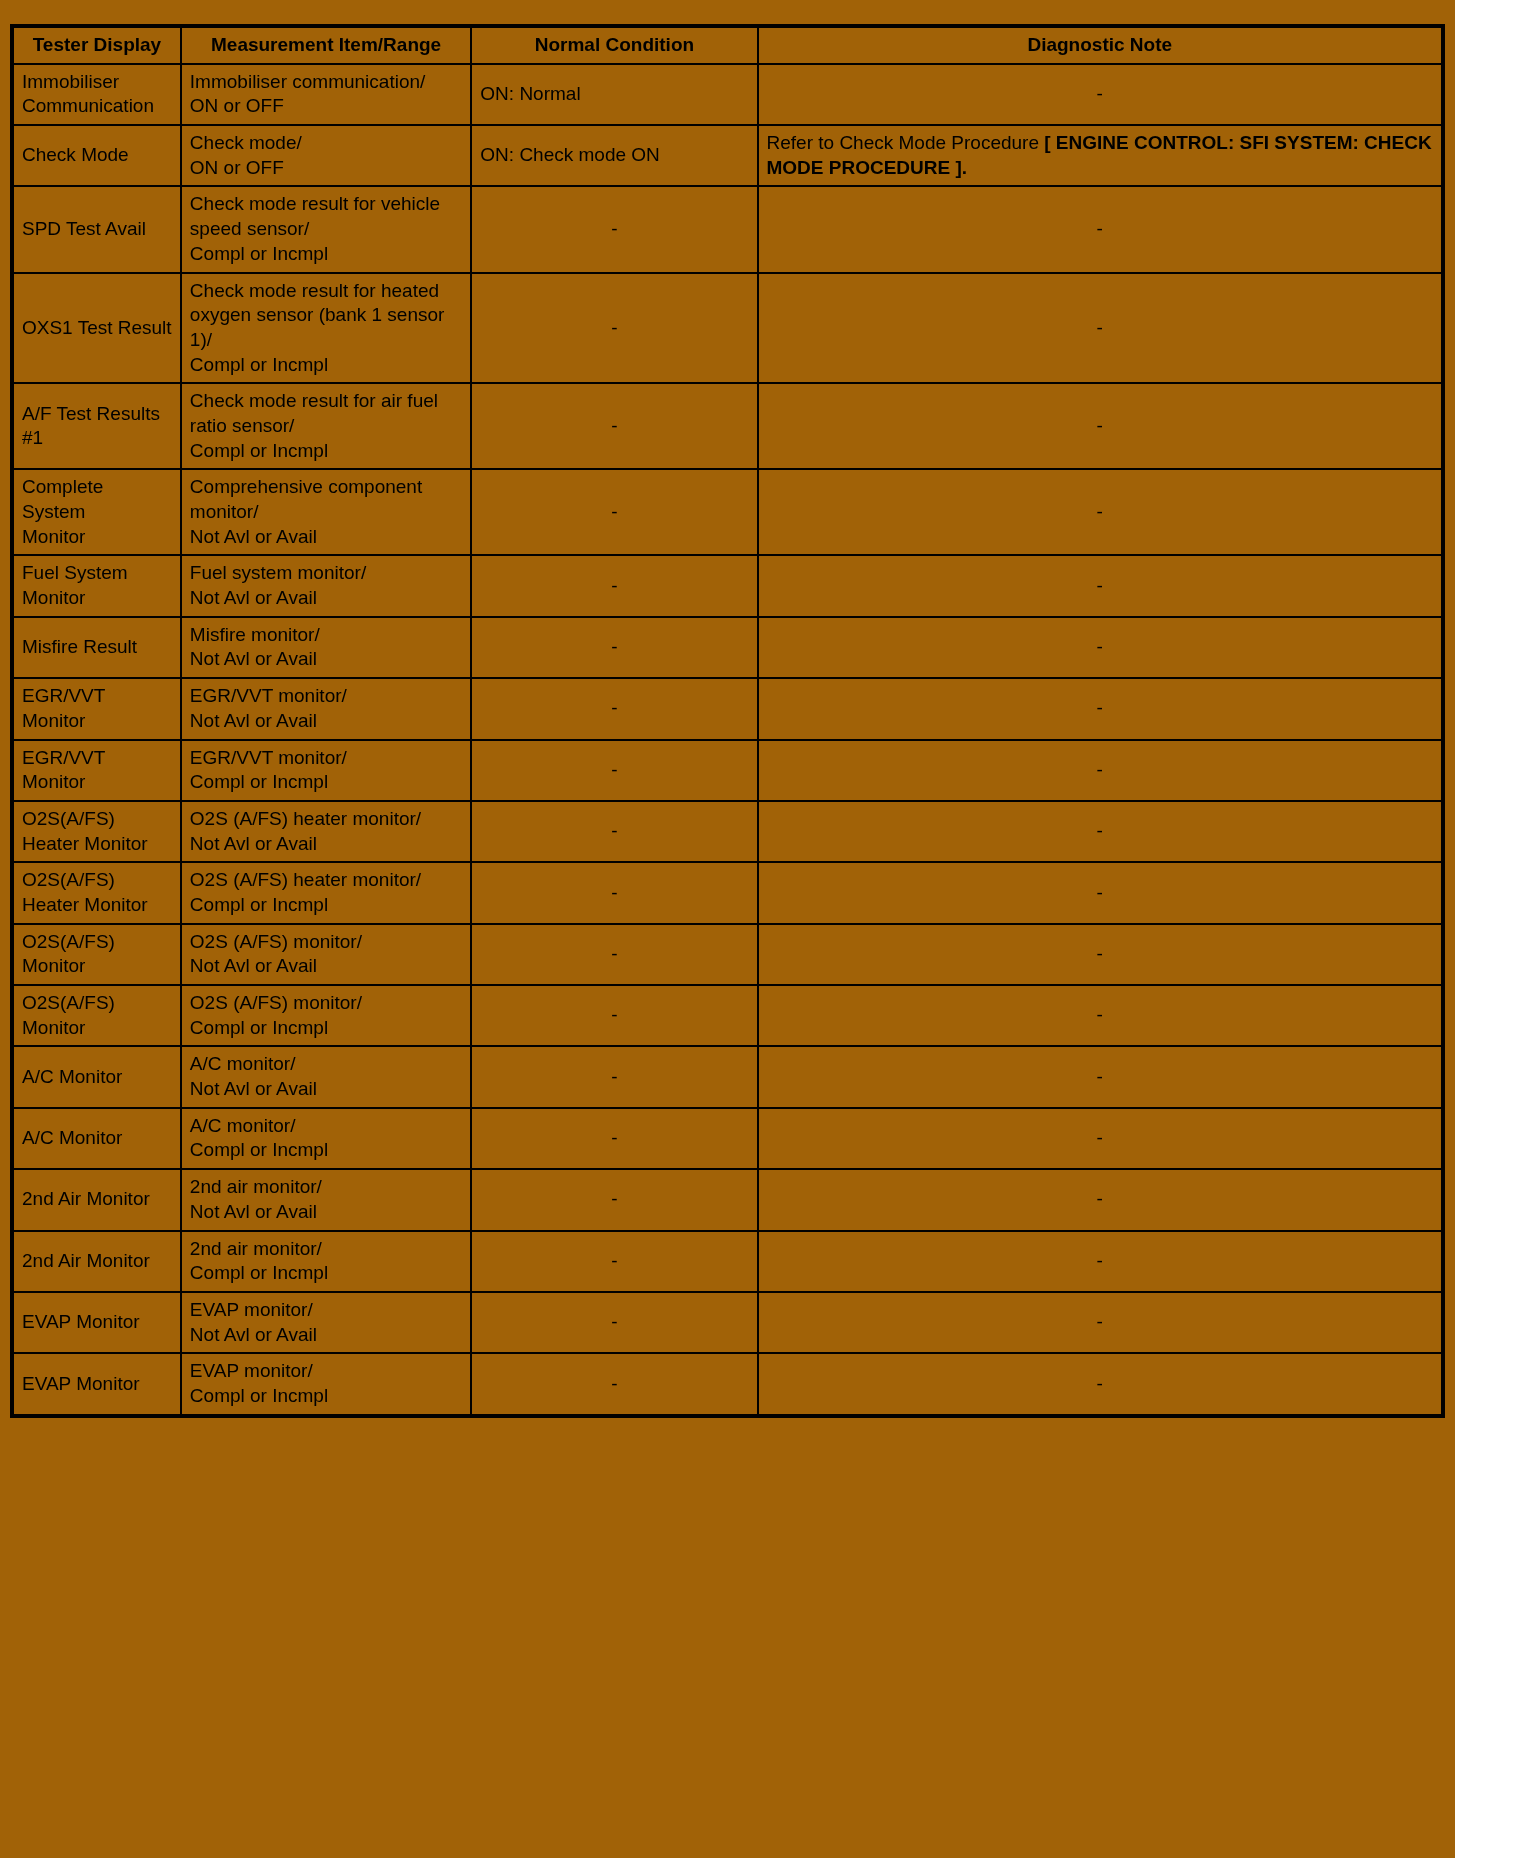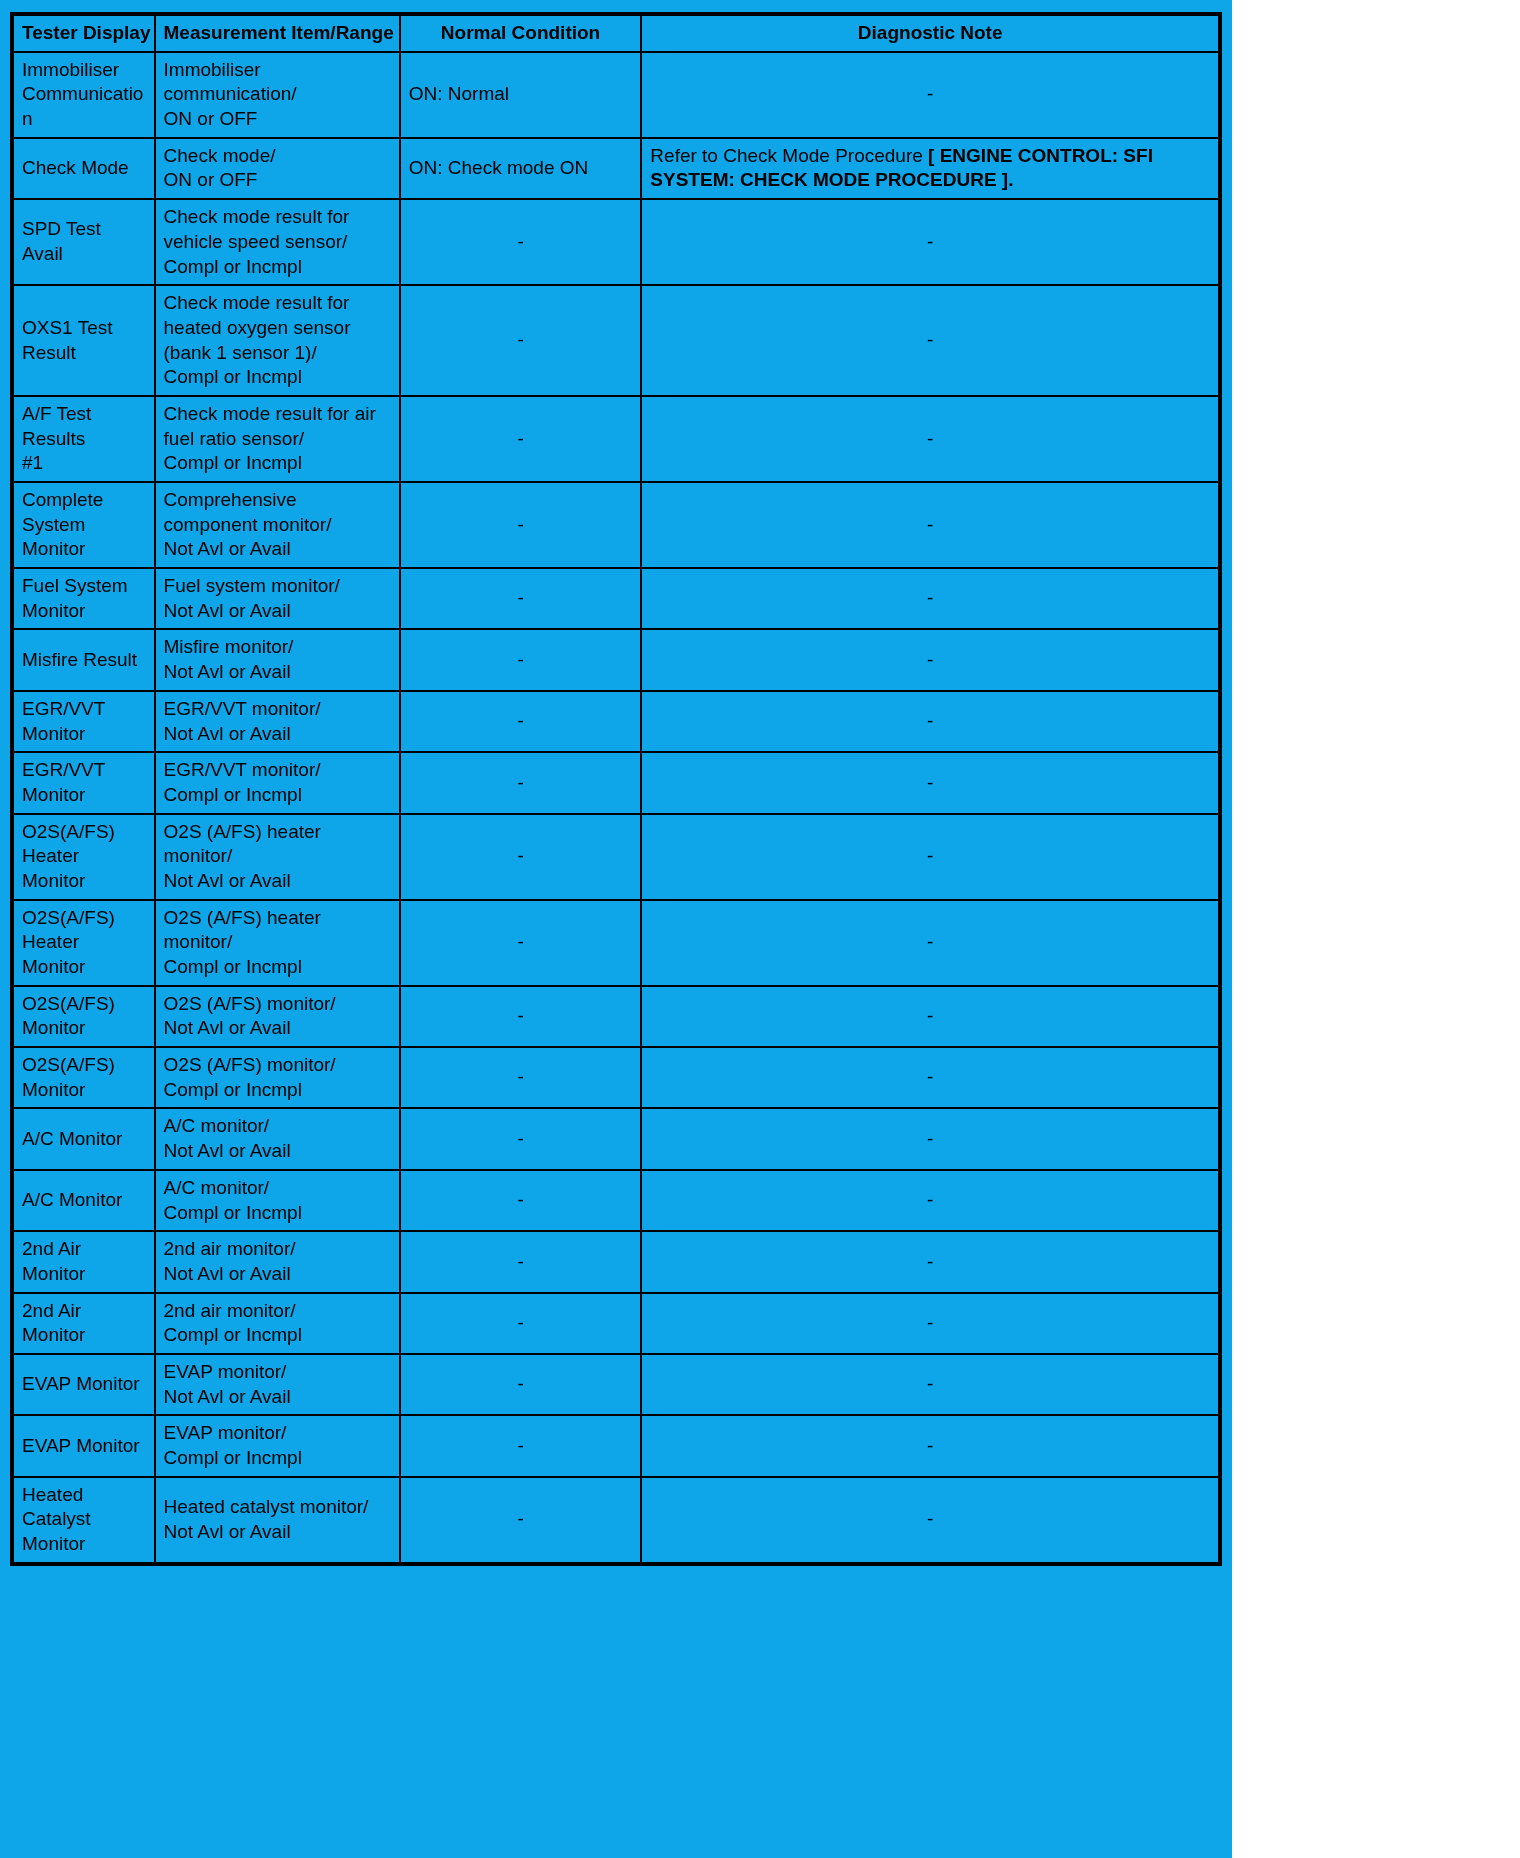--- a/index.html
+++ b/index.html
@@ -3,25 +3,25 @@
 <meta charset="utf-8">
 <style>
   html, body {
     margin: 0;
     padding: 0;
     background: #ffffff;
     color: #000000;
     font-family: "Liberation Sans", "DejaVu Sans", sans-serif;
   }
   .page {
-    width: 1232px;
+    width: 1455px;
     min-height: 1858px;
     box-sizing: border-box;
-    padding: 12px 10px;
-    background: #0ea5e9;
+    padding: 24px 10px;
+    background: #a16207;
   }
   table.data-table {
     width: 100%;
     border-collapse: collapse;
     table-layout: fixed;
     border: 4px solid #000000;
     font-size: 19px;
     line-height: 1.3;
   }
   table.data-table th,
@@ -208,23 +208,15 @@
           <td class="col-2 center">-</td>
           <td class="col-3 center">-</td>
         </tr>
         <tr>
           <td class="col-0">EVAP Monitor</td>
           <td class="col-1">EVAP monitor/
 Compl or Incmpl</td>
           <td class="col-2 center">-</td>
           <td class="col-3 center">-</td>
         </tr>
-        <tr>
-          <td class="col-0">Heated Catalyst
-Monitor</td>
-          <td class="col-1">Heated catalyst monitor/
-Not Avl or Avail</td>
-          <td class="col-2 center">-</td>
-          <td class="col-3 center">-</td>
-        </tr>
       </tbody>
   </table>
 </div>
 
 </body></html>

